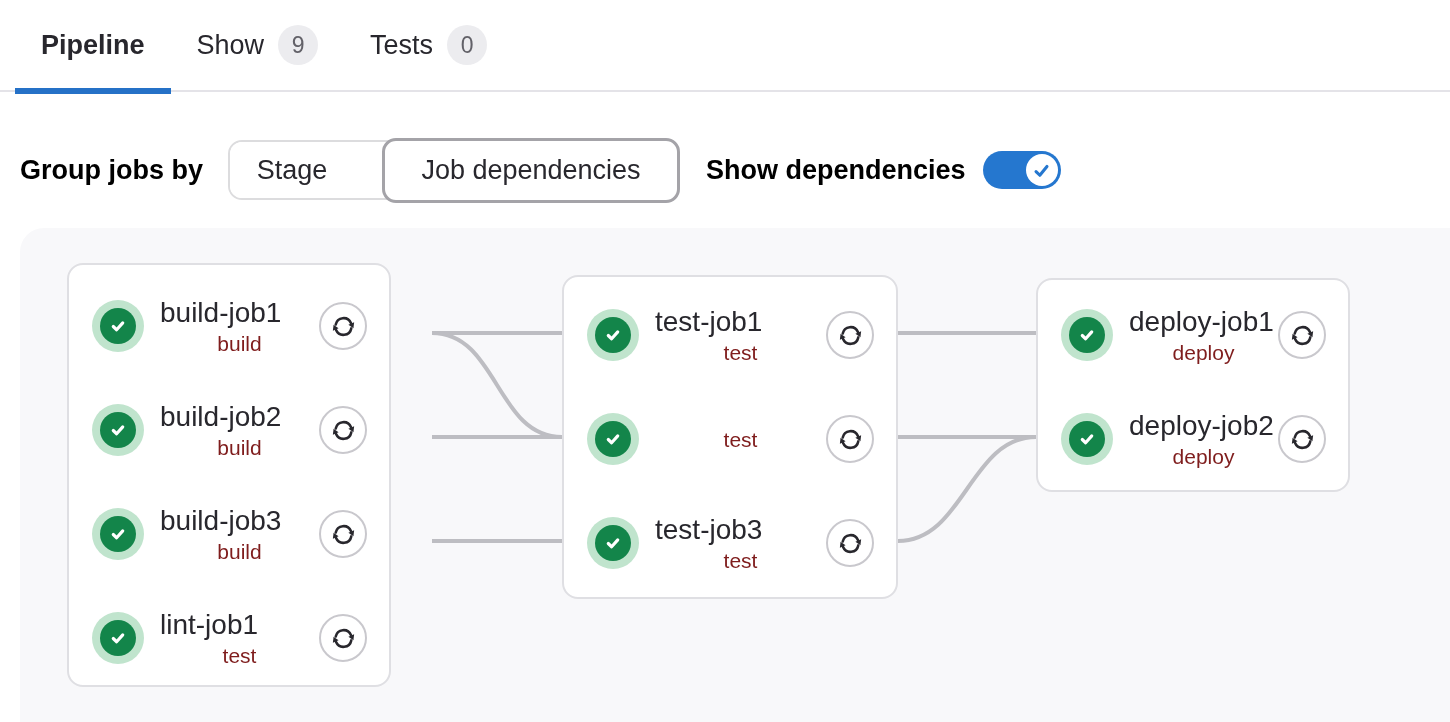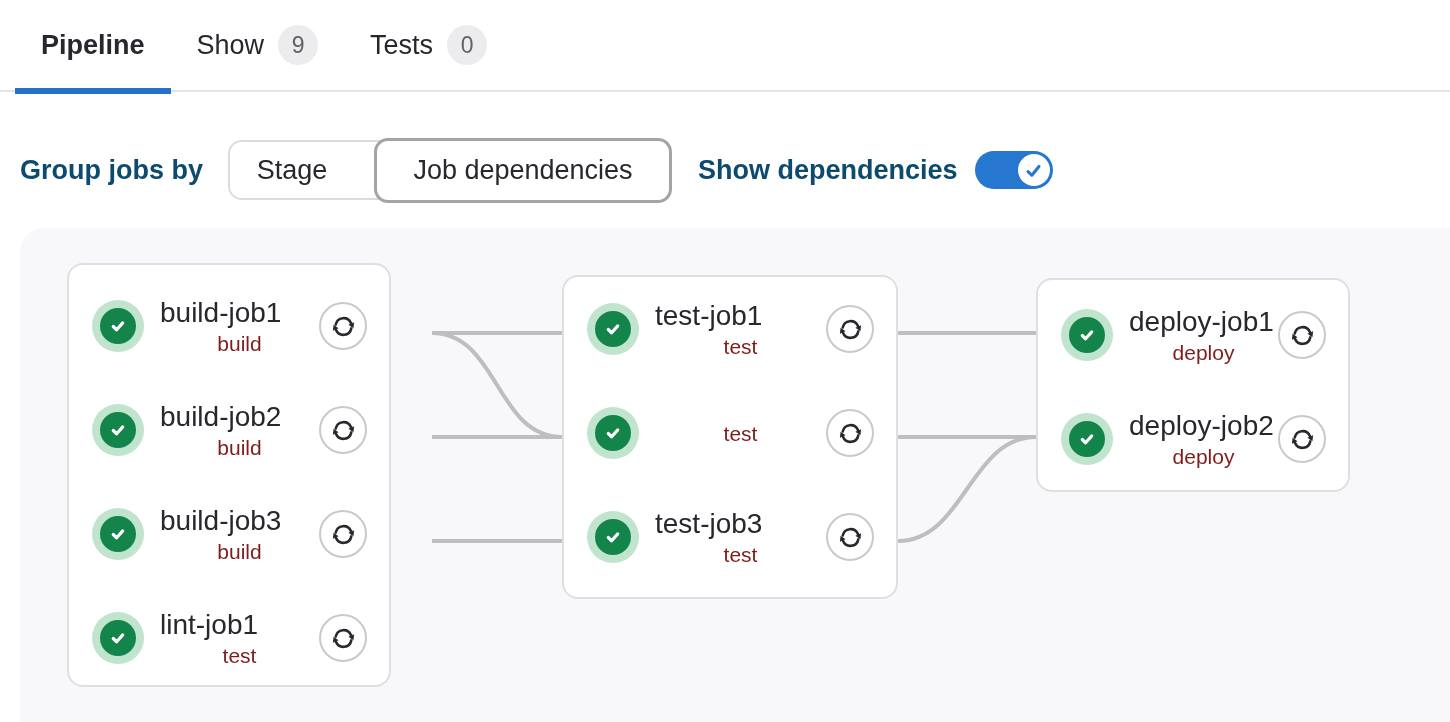--- a/index.html
+++ b/index.html
@@ -55,21 +55,21 @@
   
   .controls {
     margin:47px 0 0 20px;
     display:flex;
     align-items:center;
     height:62px;
   }
   .ctrl-label {
     font-size:27px;
     font-weight:bold;
-    color:#0c4a6e;
+    color:#000000;
     white-space:nowrap;
   }
   .segmented {
     margin-left:25px;
     display:flex;
     align-items:center;
     height:60px;
     border:2px solid #dcdcde;
     border-radius:14px;
     background:#ffffff;
@@ -86,21 +86,21 @@
     align-items:center;
     justify-content:center;
     cursor:pointer;
     border-radius:12px;
     white-space:nowrap;
   }
   .seg-stage { width:124px; }
   .seg-selected {
     width:298px;
     height:65px;
-    margin:-3px -3px -3px 0;
+    margin:-3px -3px -3px 8px;
     border:3px solid #a4a3a8;
     border-radius:14px;
     position:relative;
     z-index:1;
   }
   .show-label { margin-left:27px; }
   .toggle {
     margin-left:17px;
     width:78px;
     height:38px;
@@ -132,21 +132,21 @@
   }
   .links { position:absolute; left:0; top:0; pointer-events:none; }
 
   .card {
     position:absolute;
     background:#ffffff;
     border:2px solid #dfdfe3;
     border-radius:16px;
   }
   .card-1 { left:47px;  top:35px; width:324px; height:424px; padding-top:9px; }
-  .card-2 { left:542px; top:47px; width:336px; height:324px; }
+  .card-2 { left:542px; top:47px; width:336px; height:324px; padding-top:6px; }
   .card-3 { left:1016px;top:50px; width:314px; height:214px; padding-top:3px; }
 
   .job {
     height:104px;
     display:flex;
     align-items:center;
     padding:0 22px 0 23px;
   }
   .status {
     width:52px; height:52px;

